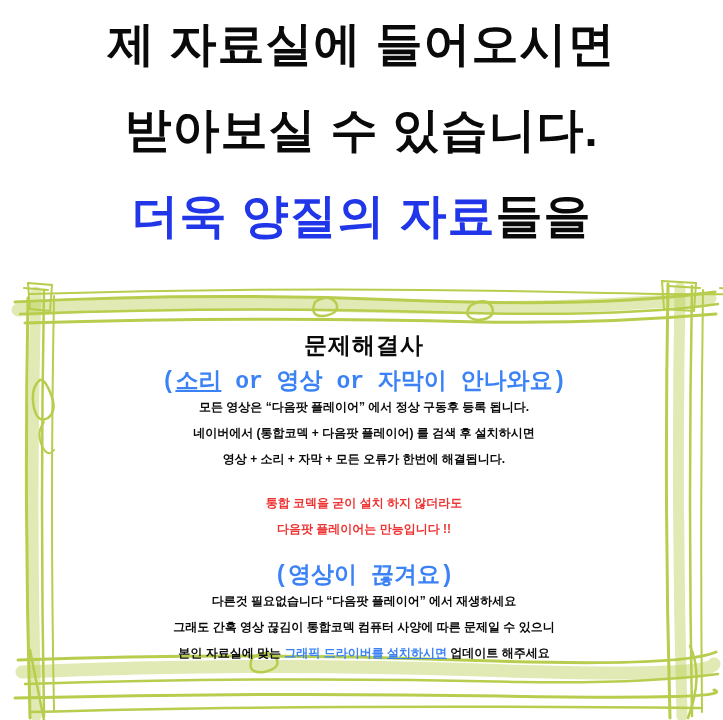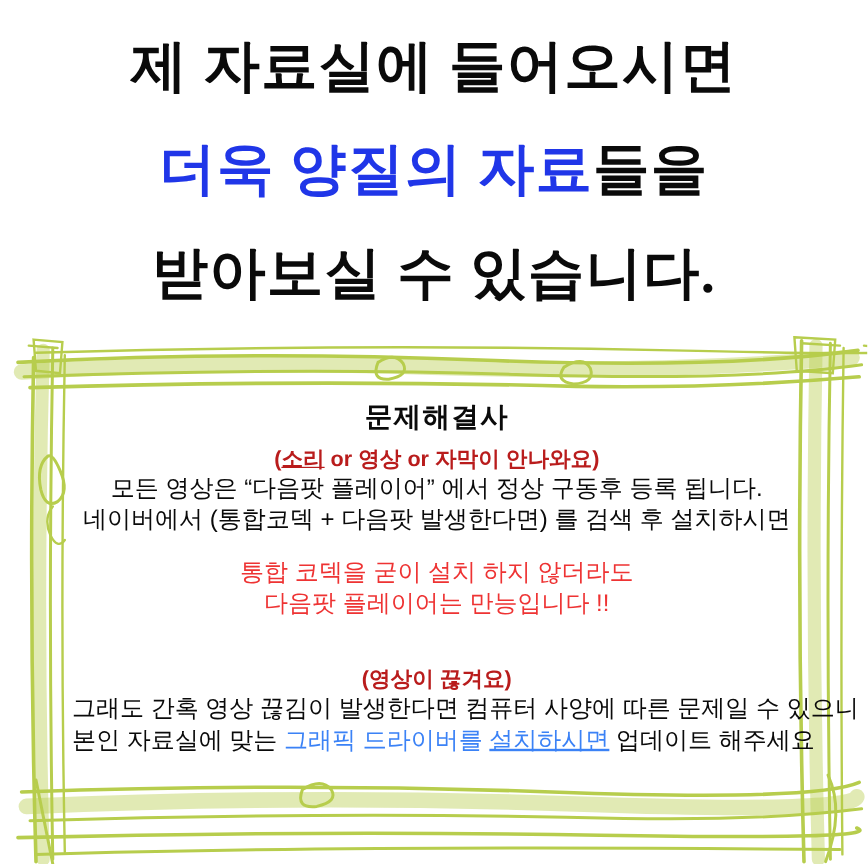--- a/index.html
+++ b/index.html
@@ -14,23 +14,22 @@
     height: 720px;
     background: #ffffff;
     overflow: hidden;
   }
 
   
   .hero {
     position: absolute;
     top: 0; left: 0;
     width: 723px;
-    padding-top: 26px;
+    padding-top: 14px;
     text-align: center;
-    font-family: Liberation Serif, serif;
   }
   .hero-line {
     font-size: 47px;
     font-weight: 700;
     line-height: 60px;
     color: #0a0a0a;
     letter-spacing: 1px;
     white-space: nowrap;
   }
   .hero-line + .hero-line { margin-top: 26px; }
@@ -50,50 +49,52 @@
     left: 60px;
     right: 55px;
     text-align: center;
   }
   .notice-title {
     font-size: 23px;
     font-weight: 700;
     color: #0a0a0a;
     line-height: 30px;
     letter-spacing: 1px;
+    font-family: Liberation Mono, monospace;
   }
   .notice-heading {
     margin-top: 8px;
-    font-size: 18px;
+    font-size: 23px;
     font-weight: 700;
-    color: #b91c1c;
+    color: #3b82f6;
     line-height: 24px;
+    font-family: Liberation Mono, monospace;
   }
   .u { text-decoration: underline; }
   .notice-line {
-    font-size: 20px;
-    font-weight: 400;
+    font-size: 12px;
+    font-weight: 700;
     color: #0a0a0a;
     line-height: 26px;
     white-space: nowrap;
   }
   .notice-line.red { color: #ee3333; }
   .notice-line.first-red { margin-top: 18px; }
-  .notice-heading.second { margin-top: 38px; }
+  .notice-heading.second { margin-top: 22px; }
   .red-inline { color: #3b82f6; }
 </style>
 </head>
 <body>
 
 <div id="canvas">
 
   <div class="hero">
     <div class="hero-line">제 자료실에 들어오시면</div>
+    <div class="hero-line">받아보실 수 있습니다.</div>
     <div class="hero-line"><span class="hero-blue">더욱 양질의 자료</span><span>들을</span></div>
-    <div class="hero-line">받아보실 수 있습니다.</div>
   </div>
 
   <svg class="frame-svg" width="723" height="440" viewBox="0 0 723 440" aria-hidden="true">
     <g fill="none" stroke="#b7cd4d" stroke-linecap="round">
 
       <path d="M18 30 Q 180 20 360 26 T 710 18" stroke-width="13" opacity="0.42"></path>
       <path d="M15 22 Q 200 12 400 20 T 715 12" stroke-width="3"></path>
       <path d="M20 34 Q 240 26 430 32 T 718 24" stroke-width="2.5"></path>
       <path d="M25 43 Q 260 36 480 42 Q 600 44 716 34" stroke-width="3"></path>
       <path d="M30 14 Q 300 6 560 12 T 720 8" stroke-width="2"></path>
@@ -127,24 +128,26 @@
       <path d="M690 366 q 14 30 -2 72" stroke-width="2.5"></path>
     </g>
   </svg>
 
   <div class="notice">
     <div class="notice-title">문제해결사</div>
 
     <div class="notice-heading"><span>(</span><span class="u">소리</span><span> or 영상 or 자막이 안나와요)</span></div>
 
     <div class="notice-line">모든 영상은 “다음팟 플레이어” 에서 정상 구동후 등록 됩니다.</div>
-    <div class="notice-line">네이버에서 (통합코덱 + 다음팟 발생한다면) 를 검색 후 설치하시면</div>
+    <div class="notice-line">네이버에서 (통합코덱 + 다음팟 플레이어) 를 검색 후 설치하시면</div>
+    <div class="notice-line">영상 + 소리 + 자막 + 모든 오류가 한번에 해결됩니다.</div>
 
     <div class="notice-line red first-red">통합 코덱을 굳이 설치 하지 않더라도</div>
     <div class="notice-line red">다음팟 플레이어는 만능입니다 !!</div>
 
     <div class="notice-heading second">(영상이 끊겨요)</div>
 
-    <div class="notice-line">그래도 간혹 영상 끊김이 발생한다면 컴퓨터 사양에 따른 문제일 수 있으니</div>
+    <div class="notice-line">다른것 필요없습니다 “다음팟 플레이어” 에서 재생하세요</div>
+    <div class="notice-line">그래도 간혹 영상 끊김이 통합코덱 컴퓨터 사양에 따른 문제일 수 있으니</div>
     <div class="notice-line"><span>본인 자료실에 맞는 </span><span class="red-inline">그래픽 드라이버를 </span><span class="red-inline u">설치하시면</span><span> 업데이트 해주세요</span></div>
   </div>
 
 </div>
 
 </body></html>

